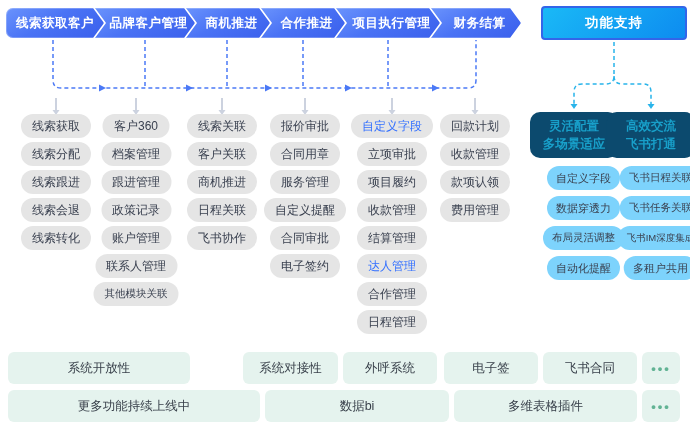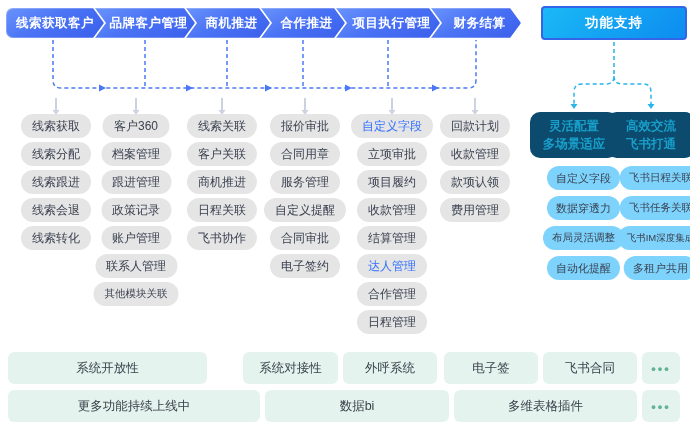--- a/index.html
+++ b/index.html
@@ -180,21 +180,21 @@
           <div>高效交流</div>
           <div>飞书打通</div>
         </div>
         <div class="support-pill sm">飞书日程关联</div>
         <div class="support-pill sm">飞书任务关联</div>
         <div class="support-pill xs">飞书IM深度集成</div>
         <div class="support-pill">多租户共用</div>
       </div>
     </div>
   <div id="bottom-layer">
-      <div class="bottom-box" style="top: 352px; left: 8px; width: 199px;">系统开放性</div>
+      <div class="bottom-box" style="top: 352px; left: 8px; width: 182px;">系统开放性</div>
       <div class="bottom-box" style="top: 352px; left: 243px; width: 95px;">系统对接性</div>
       <div class="bottom-box" style="top: 352px; left: 343px; width: 94px;">外呼系统</div>
       <div class="bottom-box" style="top: 352px; left: 444px; width: 94px;">电子签</div>
       <div class="bottom-box" style="top: 352px; left: 543px; width: 94px;">飞书合同</div>
       <div class="bottom-box more" style="top: 352px; left: 642px; width: 38px;">•••</div>
       <div class="bottom-box" style="top: 390px; left: 8px; width: 252px;">更多功能持续上线中</div>
       <div class="bottom-box" style="top: 390px; left: 265px; width: 184px;">数据bi</div>
       <div class="bottom-box" style="top: 390px; left: 454px; width: 183px;">多维表格插件</div>
       <div class="bottom-box more" style="top: 390px; left: 642px; width: 38px;">•••</div>
     </div>

